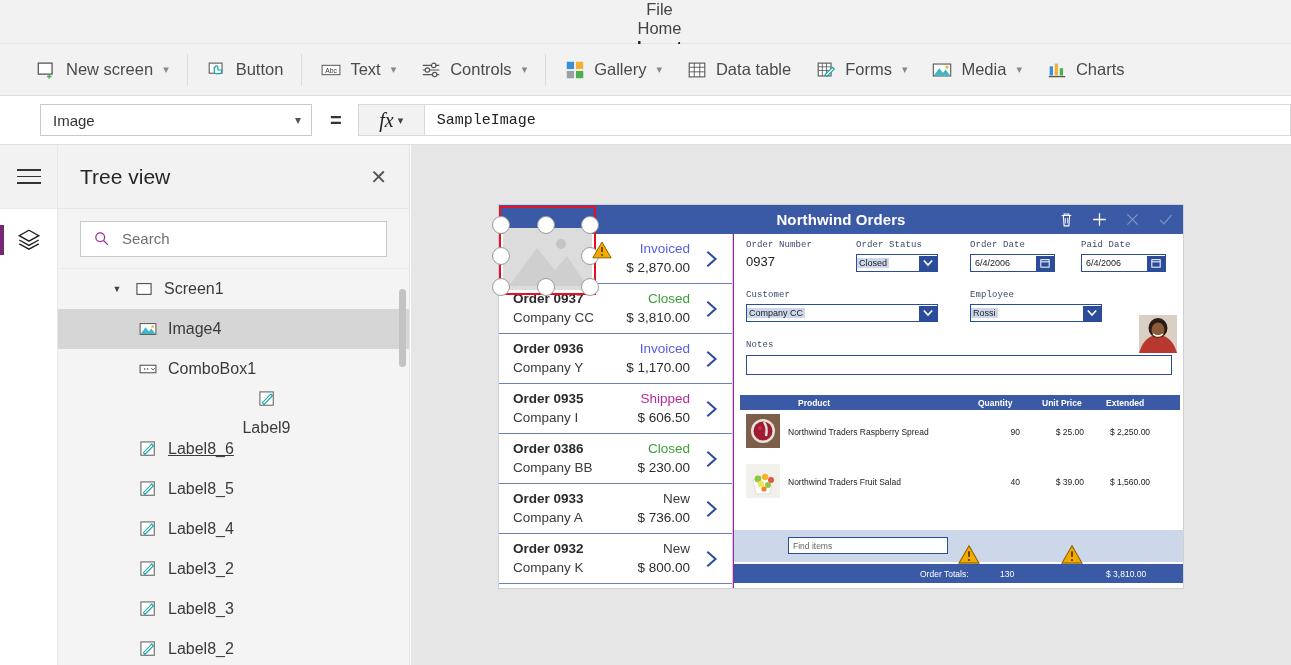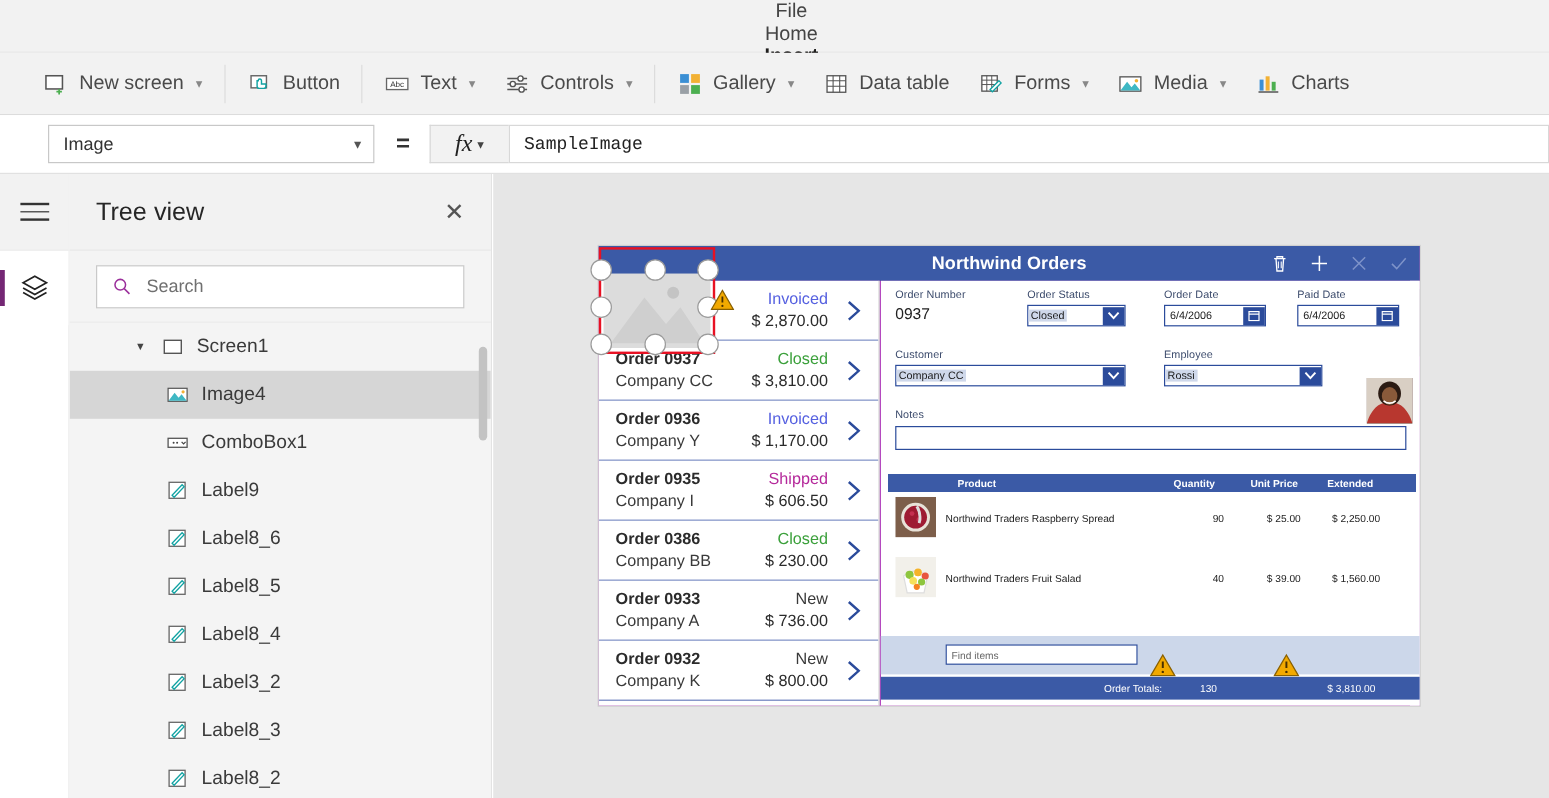--- a/index.html
+++ b/index.html
@@ -191,21 +191,21 @@
     position: absolute; right: 0; top: 36px; width: 8px; height: 56px; background: #b4b4b4;
   }
   .galscroll-arrow { position:absolute; right:1px; font-size:7px; color:#777; }
 
   
   #detail {
     position: absolute; left: 235px; top: 29px; width: 449px; height: 354px;
     background: #fff;
   }
   .fld-label {
-    position: absolute; font-size: 9px; color: #3b4a6b; letter-spacing: .1px;
+    position: absolute; font-size: 9px; color: #3b4a6b; letter-spacing: .1px; font-family: Liberation Mono, monospace;
   }
   .fld-value-plain {
     position: absolute; font-size: 13px; color: #222;
   }
   .ctl {
     position: absolute; height: 18px; background: #fff;
     border: 1.5px solid #2b4b9b; display: flex; align-items: center;
   }
   .ctl .ctl-txt {
     font-size: 9px; color: #1b1b1b; padding-left: 4px; flex: 1;
@@ -450,29 +450,29 @@
     <div class="tree-row" style="padding-left:80px;">
       <svg class="tree-ico" viewBox="0 0 24 24">
         <rect x="2.5" y="7.5" width="19" height="9" fill="#fff" stroke="#555" stroke-width="1.3"></rect>
         <circle cx="8" cy="12" r="1" fill="#444"></circle>
           <circle cx="11.5" cy="12" r="1" fill="#444"></circle>
         <path d="M16 11 l2 2 l2 -2" fill="none" stroke="#444" stroke-width="1.2"></path>
       </svg>
       <span>ComboBox1</span>
     </div>
 
-    <div class="tree-row" style="padding-left:80px;">
+    <div class="tree-row" style="padding-left:80px;flex-direction:column;">
       <svg class="tree-ico" viewBox="0 0 24 24">
         <rect x="3.5" y="3.5" width="16" height="16" fill="#fff" stroke="#666" stroke-width="1.3"></rect>
         <path d="M6.5 16.5 L16.5 6 L18.5 8 L8.5 18.5 Z" fill="none" stroke="#12a3a3" stroke-width="1.3"></path>
       </svg>
       <span>Label9</span>
     </div>
 
-    <div class="tree-row" style="padding-left:80px;">
+    <div class="tree-row" style="padding-left:80px;text-decoration:underline;">
       <svg class="tree-ico" viewBox="0 0 24 24">
         <rect x="3.5" y="3.5" width="16" height="16" fill="#fff" stroke="#666" stroke-width="1.3"></rect>
         <path d="M6.5 16.5 L16.5 6 L18.5 8 L8.5 18.5 Z" fill="none" stroke="#12a3a3" stroke-width="1.3"></path>
       </svg>
       <span>Label8_6</span>
     </div>
 
     <div class="tree-row" style="padding-left:80px;">
       <svg class="tree-ico" viewBox="0 0 24 24">
         <rect x="3.5" y="3.5" width="16" height="16" fill="#fff" stroke="#666" stroke-width="1.3"></rect>

